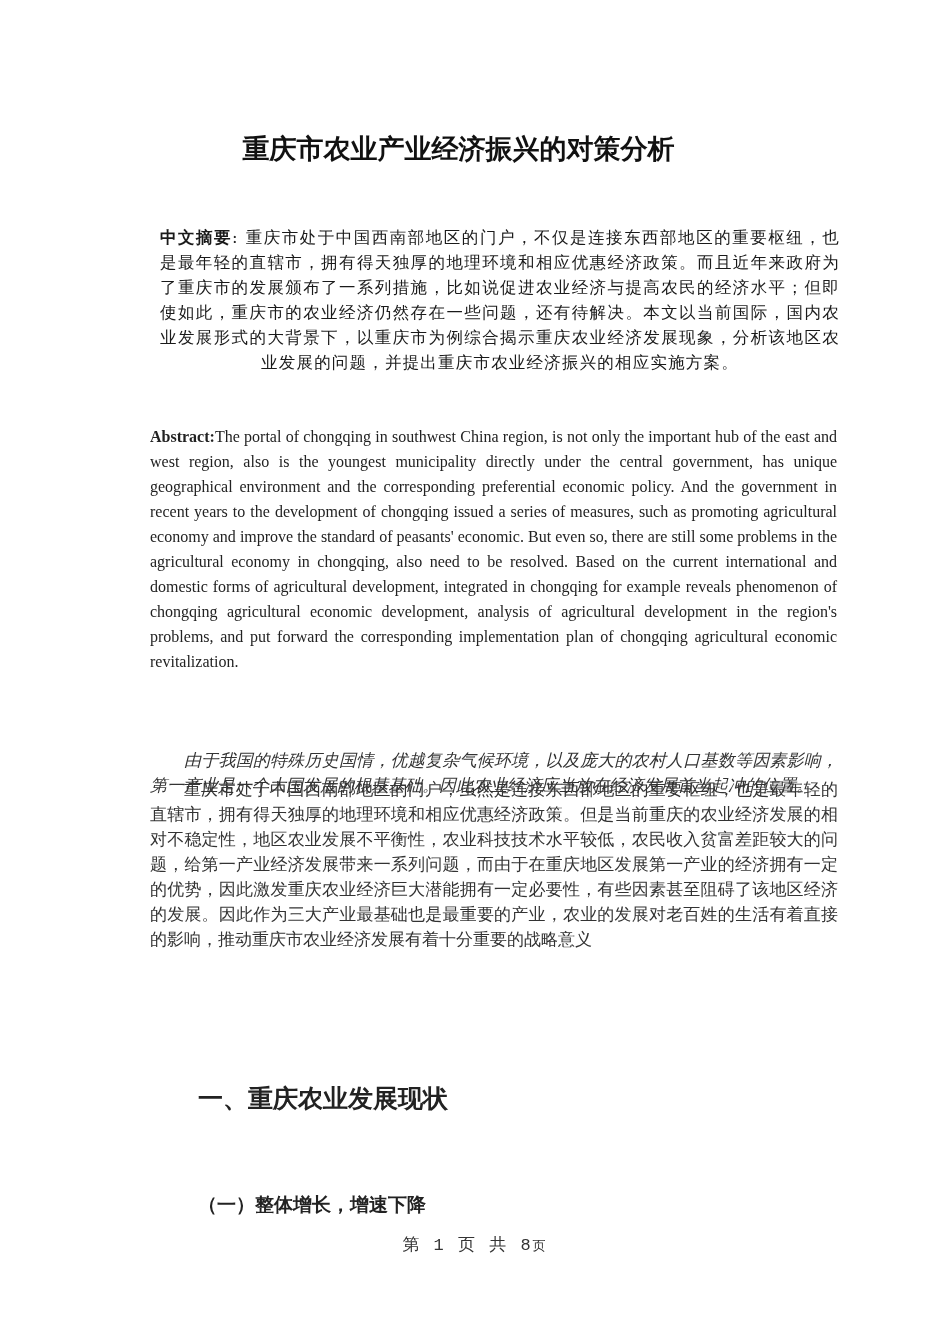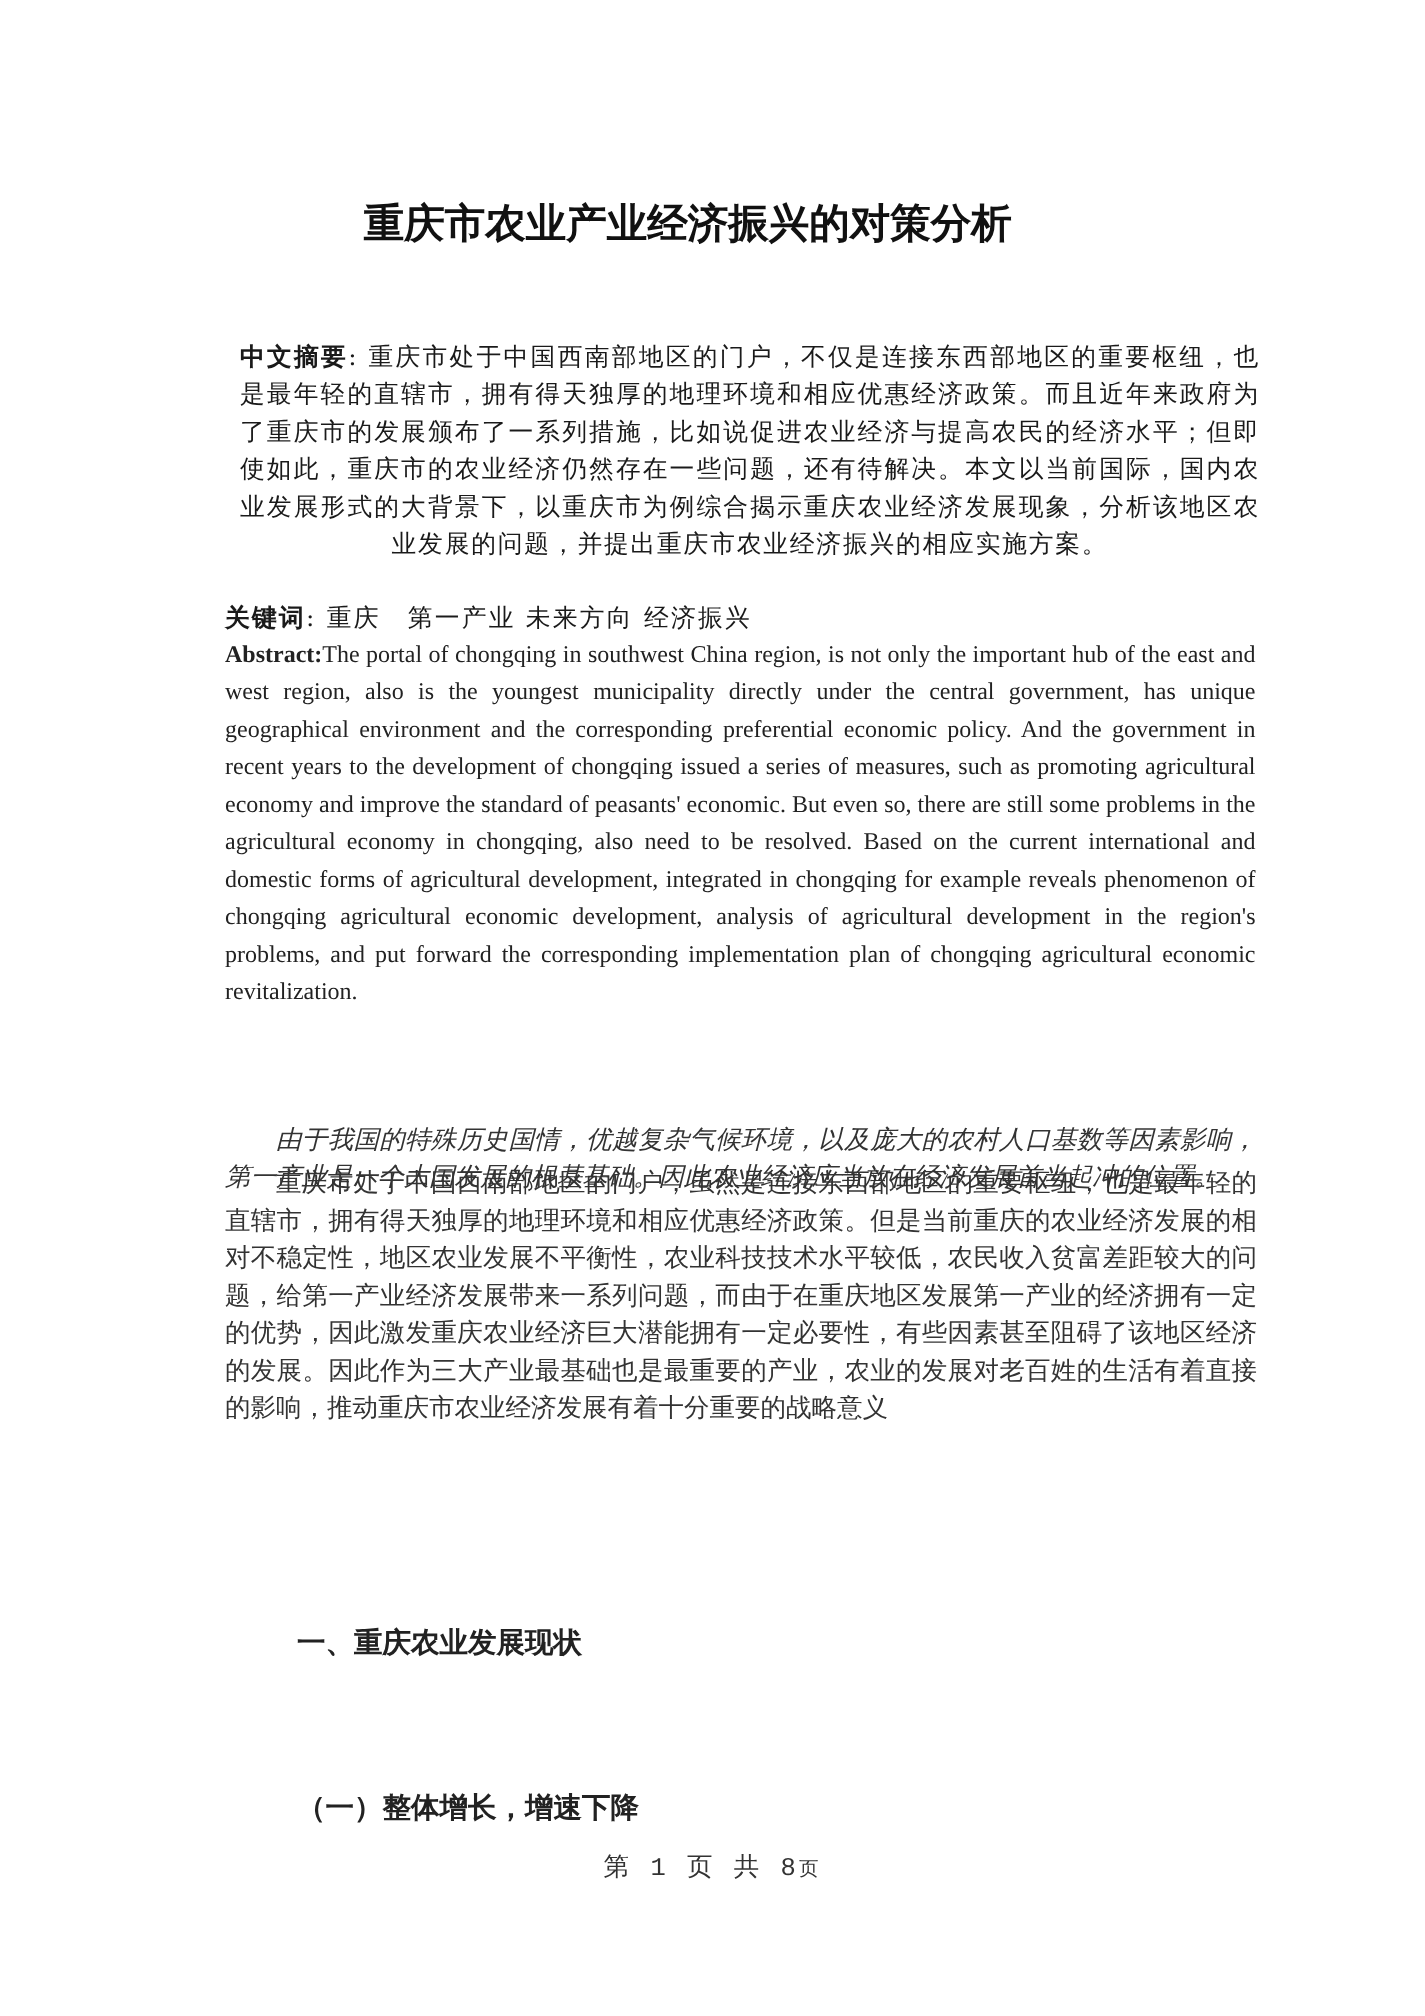--- a/index.html
+++ b/index.html
@@ -34,21 +34,21 @@
     .kw-en .lbl { font-weight: bold; }
     .body-para {
       position: absolute; left: 150px; width: 688px;
       font-family: "DejaVu Serif", serif; font-size: 17px; line-height: 25px;
       text-align: justify; text-indent: 34px; color: #333;
     }
     .p1 { top: 748px; font-style: italic; }
     .p2 { top: 777px; }
     .h1 {
       position: absolute; left: 198px; top: 1082px;
-      font-family: "DejaVu Sans", sans-serif; font-weight: bold; font-size: 19px; color: #222;
+      font-family: "DejaVu Sans", sans-serif; font-weight: bold; font-size: 25px; color: #222;
     }
     .h2 {
       position: absolute; left: 198px; top: 1192px;
       font-family: "DejaVu Sans", sans-serif; font-weight: bold; font-size: 19px; color: #222;
     }
     .p3 { top: 1168px; }
     .footer {
       position: absolute; left: 0; width: 950px; top: 1233px; text-align: center;
       font-family: Liberation Mono, monospace; font-size: 17px; color: #333; letter-spacing: 2px;
     }
@@ -59,24 +59,20 @@
 
 <div class="page">
 
   <div class="title">重庆市农业产业经济振兴的对策分析</div>
 
   <div class="cn-abstract">
     <span class="lbl">中文摘要</span><span>:</span>
     <span>重庆市处于中国西南部地区的门户，不仅是连接东西部地区的重要枢纽，也是最年轻的直辖市，拥有得天独厚的地理环境和相应优惠经济政策。而且近年来政府为了重庆市的发展颁布了一系列措施，比如说促进农业经济与提高农民的经济水平；但即使如此，重庆市的农业经济仍然存在一些问题，还有待解决。本文以当前国际，国内农业发展形式的大背景下，以重庆市为例综合揭示重庆农业经济发展现象，分析该地区农业发展的问题，并提出重庆市农业经济振兴的相应实施方案。</span>
   </div>
 
-  <div class="kw-cn">
-    <span class="lbl">关键词</span><span>:</span>
-    <span>重庆　第一产业 未来方向 经济振兴</span>
-  </div>
 
   <div class="en-abstract"><span class="lbl">Abstract:</span><span>The portal of chongqing in southwest China region, is not only the important hub of the east and west region, also is the youngest municipality directly under the central government, has unique geographical environment and the corresponding preferential economic policy. And the government in recent years to the development of chongqing issued a series of measures, such as promoting agricultural economy and improve the standard of peasants' economic. But even so, there are still some problems in the agricultural economy in chongqing, also need to be resolved. Based on the current international and domestic forms of agricultural development, integrated in chongqing for example reveals phenomenon of chongqing agricultural economic development, analysis of agricultural development in the region's problems, and put forward the corresponding implementation plan of chongqing agricultural economic revitalization.</span></div>
 
 
   <p class="body-para p1" style="margin:0">由于我国的特殊历史国情，优越复杂气候环境，以及庞大的农村人口基数等因素影响，第一产业是一个大国发展的根基基础。因此农业经济应当放在经济发展首当起冲的位置。</p>
   <p class="body-para p2" style="margin:0">重庆市处于中国西南部地区的门户，虽然是连接东西部地区的重要枢纽，也是最年轻的直辖市，拥有得天独厚的地理环境和相应优惠经济政策。但是当前重庆的农业经济发展的相对不稳定性，地区农业发展不平衡性，农业科技技术水平较低，农民收入贫富差距较大的问题，给第一产业经济发展带来一系列问题，而由于在重庆地区发展第一产业的经济拥有一定的优势，因此激发重庆农业经济巨大潜能拥有一定必要性，有些因素甚至阻碍了该地区经济的发展。因此作为三大产业最基础也是最重要的产业，农业的发展对老百姓的生活有着直接的影响，推动重庆市农业经济发展有着十分重要的战略意义</p>
 
   <div class="h1">一、重庆农业发展现状</div>
   <div class="h2">（一）整体增长，增速下降</div>
 

